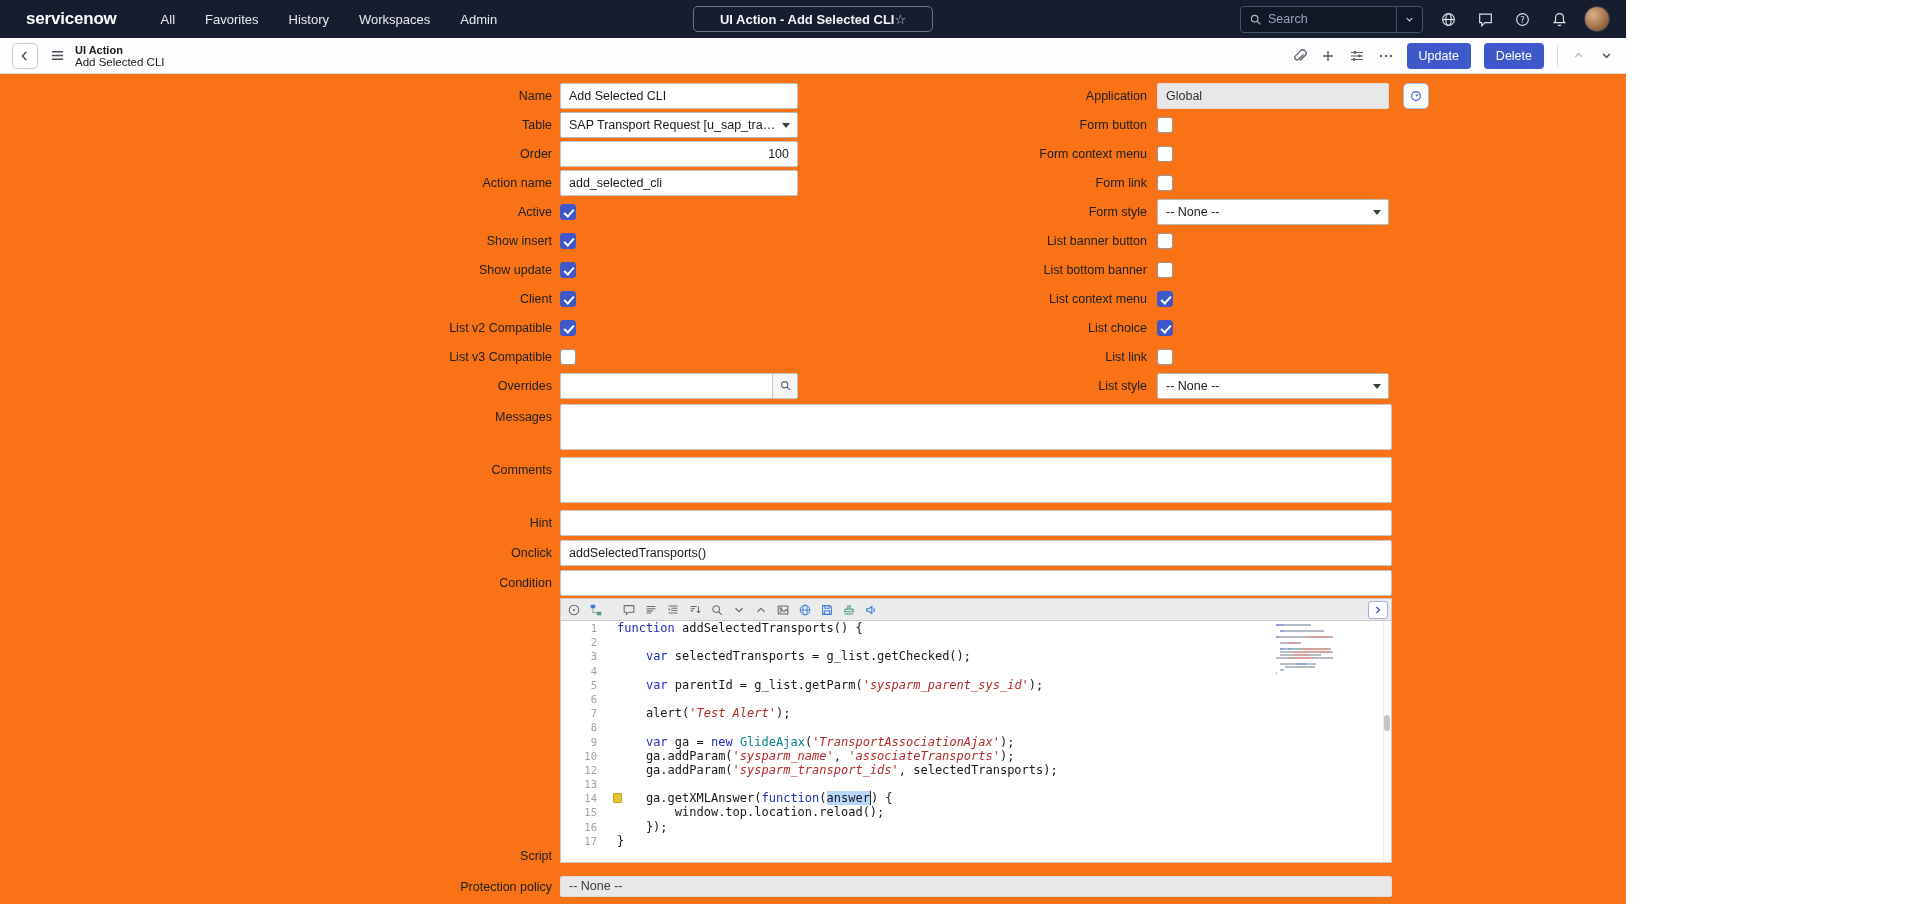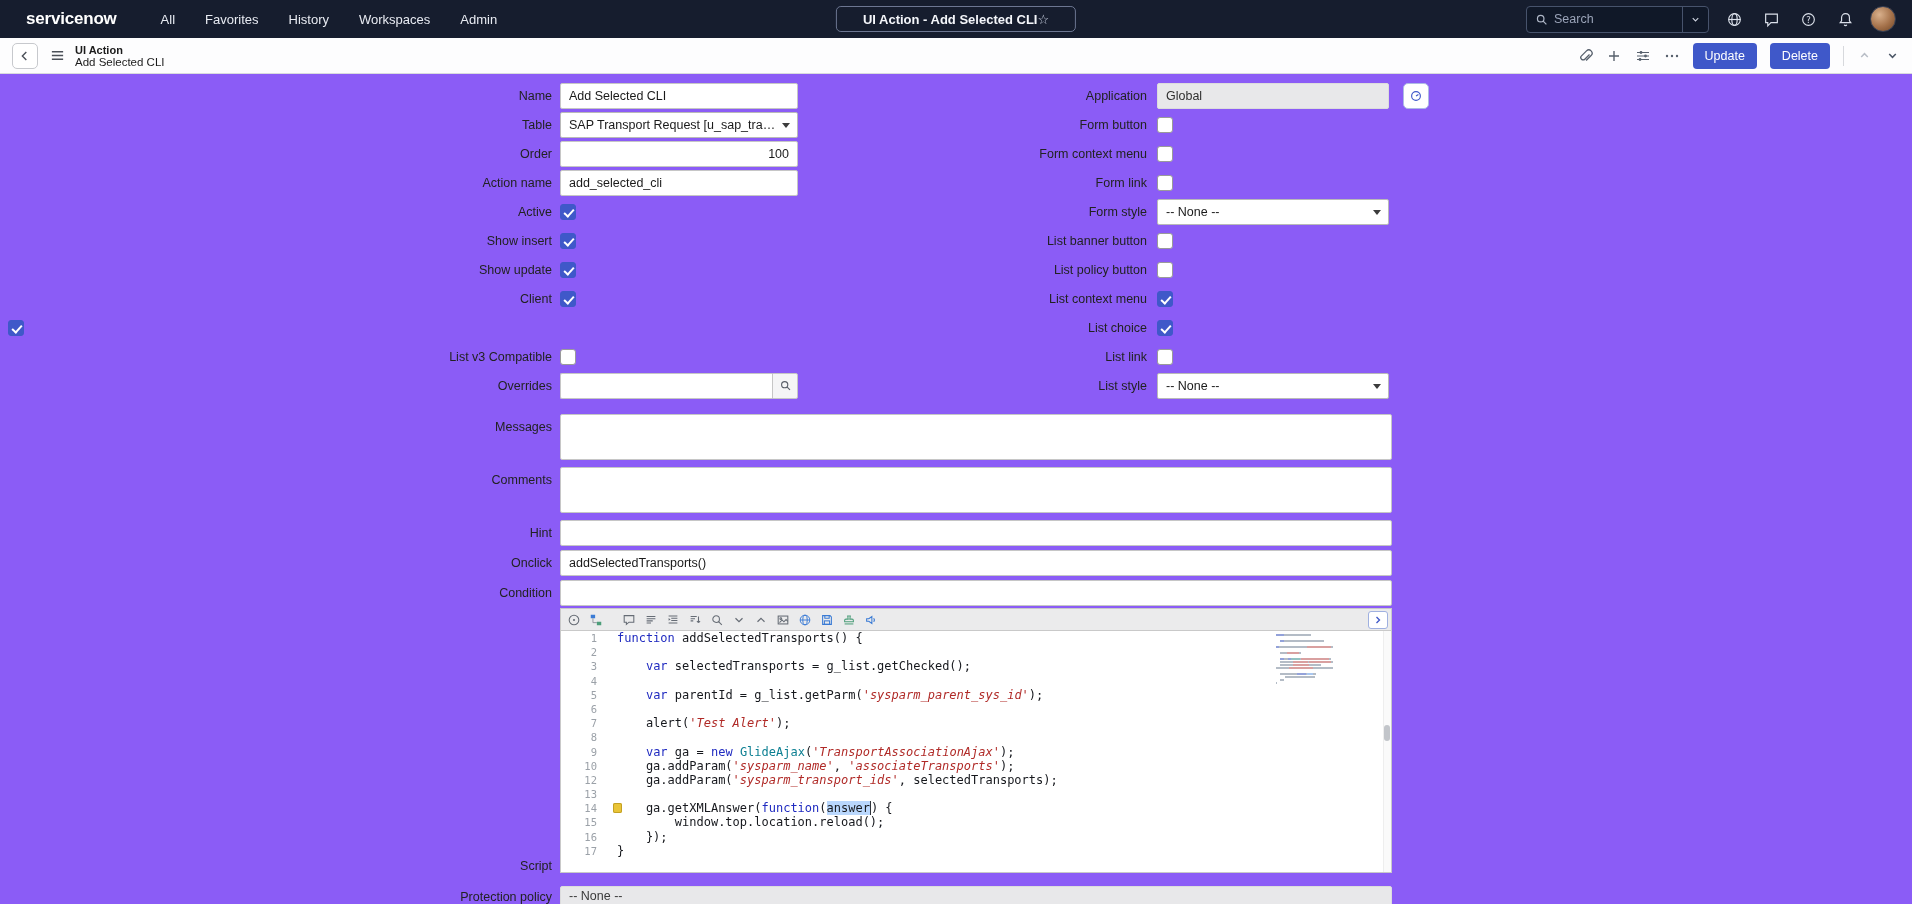--- a/index.html
+++ b/index.html
@@ -1,17 +1,17 @@
 <!DOCTYPE html>
 <html><head>
 <meta charset="utf-8">
 <style>
   * { box-sizing: border-box; margin: 0; padding: 0; }
   body { font-family: "Liberation Sans", "DejaVu Sans", sans-serif; background: #fff; }
-  .page { width: 1912px; height: 904px; background: #8b5cf6; overflow: hidden; position: relative; }
+  .page { width: 1626px; height: 904px; background: #f97316; overflow: hidden; position: relative; }
 
   
   .topnav { height: 38px; background: #161d2e; display: flex; align-items: center; padding: 0 16px; position: relative; color: #eef0f5; }
   .brand { font-size: 17px; font-weight: 700; letter-spacing: -0.2px; color: #ffffff; margin: 0 44px 0 10px; }
   .nav-items { display: flex; gap: 30px; font-size: 13px; }
   .nav-item { cursor: pointer; color: #e8ebf2; }
   .context-pill { position: absolute; left: 50%; transform: translateX(-50%); height: 26px; border: 1px solid #6c7691; border-radius: 5px; display: flex; align-items: center; padding: 0 26px; font-size: 13px; font-weight: 600; color: #f4f6fa; }
   .context-pill .star { font-size: 13px; color: #cfd6e6; }
   .topnav-right { margin-left: auto; display: flex; align-items: center; gap: 13px; }
   .search-wrap { display: flex; align-items: center; height: 27px; width: 183px; border: 1px solid #47536c; border-radius: 4px; background: #101828; overflow: hidden; }
@@ -62,21 +62,21 @@
   .cb.checked::after { content: ""; position: absolute; left: 5px; top: 2px; width: 4px; height: 8px; border: solid #fff; border-width: 0 2px 2px 0; transform: rotate(42deg); }
 
   .input-group { display: flex; }
   .input-group .tinput { width: 212px; border-right: 0; border-radius: 2px 0 0 2px; }
   .ref-btn { width: 26px; height: 26px; border: 1px solid #c6c6c6; border-radius: 0 2px 2px 0; background: #f5f5f6; display: flex; align-items: center; justify-content: center; cursor: pointer; }
   .app-btn { width: 26px; height: 26px; border: 1px solid #aebbe4; border-radius: 5px; background: #fff; margin-left: 14px; display: flex; align-items: center; justify-content: center; cursor: pointer; }
 
   .wrow { display: flex; align-items: center; margin-top: 4px; }
   .wrow.top { align-items: flex-start; }
   .wrow.top .flabel { padding-top: 6px; }
-  .mt10 { margin-top: 14px; }
+  .mt10 { margin-top: 4px; }
   .mt7 { margin-top: 7px; }
   .mt13 { margin-top: 13px; }
   .ta { width: 832px; height: 46px; border: 1px solid #c6c6c6; border-radius: 2px; resize: none; font-family: "Liberation Sans", sans-serif; font-size: 12.5px; padding: 4px 8px; }
 
   
   .script-row { display: flex; align-items: flex-end; margin-top: 2px; }
   .script-row .flabel { padding-top: 5px; }
   .script-area { margin-left: 8px; width: 832px; }
   .script-toolbar { height: 22px; background: #ebebec; border: 1px solid #c9c9c9; border-bottom: 0; display: flex; align-items: center; padding: 0 3px; gap: 2px; }
   .tb-btn { width: 20px; height: 18px; display: flex; align-items: center; justify-content: center; border-radius: 2px; cursor: pointer; }
@@ -267,20 +267,21 @@
               <span class="cb checked"></span>
             </div>
         </div>
         <div class="frow">
           <label class="flabel">Client</label>
           <div class="fctrl">
               <span class="cb checked"></span>
             </div>
         </div>
         <div class="frow">
+          <label class="flabel">List v2 Compatible</label>
           <div class="fctrl">
               <span class="cb checked"></span>
             </div>
         </div>
         <div class="frow">
           <label class="flabel">List v3 Compatible</label>
           <div class="fctrl">
               <span class="cb"></span>
             </div>
         </div>
@@ -340,21 +341,21 @@
             </div>
           </div>
         </div>
         <div class="frow">
           <label class="flabel">List banner button</label>
           <div class="fctrl">
               <span class="cb"></span>
             </div>
         </div>
         <div class="frow">
-          <label class="flabel">List policy button</label>
+          <label class="flabel">List bottom banner</label>
           <div class="fctrl">
               <span class="cb"></span>
             </div>
         </div>
         <div class="frow">
           <label class="flabel">List context menu</label>
           <div class="fctrl">
               <span class="cb checked"></span>
             </div>
         </div>

